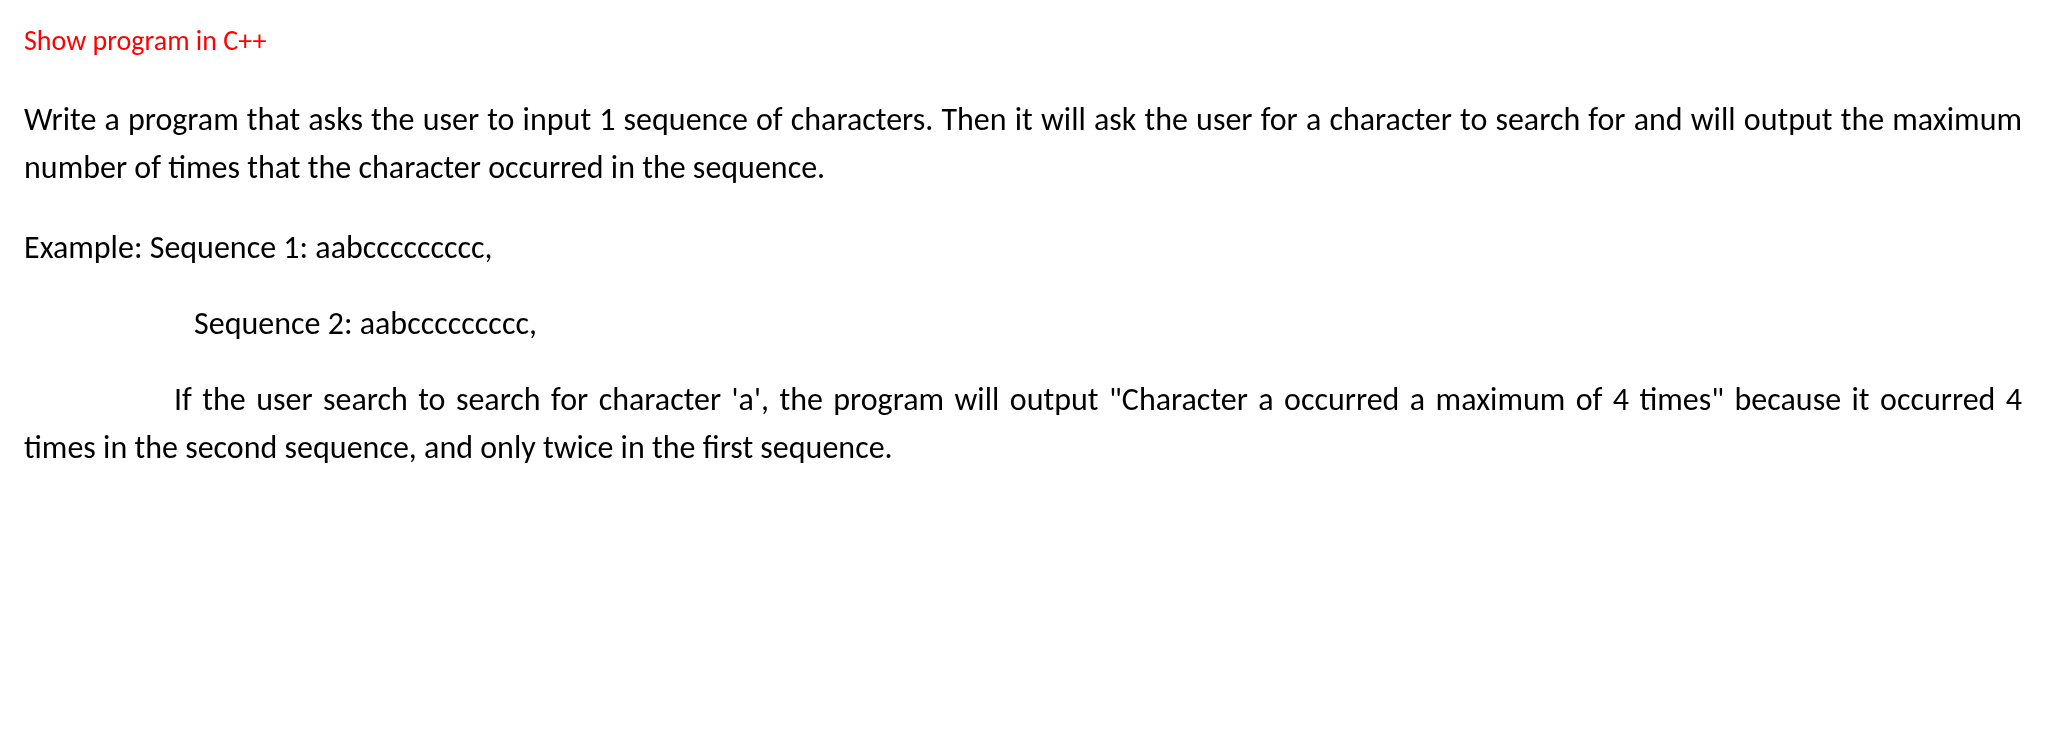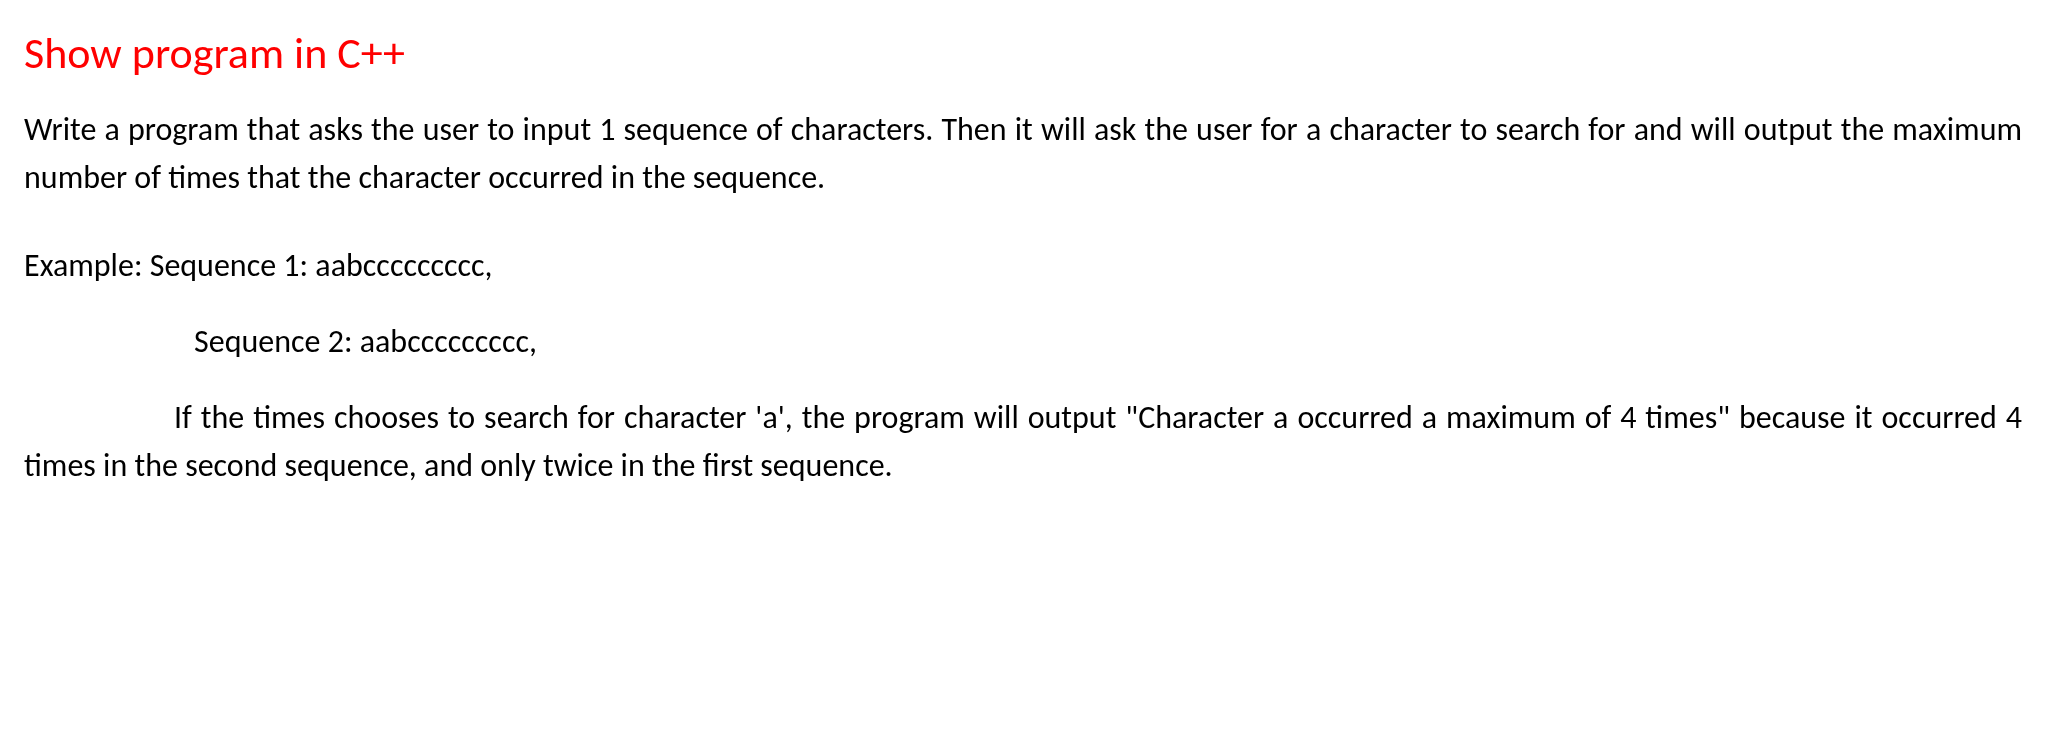--- a/index.html
+++ b/index.html
@@ -11,27 +11,27 @@
       font-family: Calibri, 'Segoe UI', Arial, sans-serif;
       background: #ffffff;
       padding: 20px 24px;
       width: 2046px;
       font-size: 32px;
       line-height: 1.5;
       color: #000000;
     }
     .title {
       color: #ff0000;
-      font-size: 44px;
-      margin-bottom: 20px;
+      font-size: 28px;
+      margin-bottom: 34px;
       font-weight: 400;
     }
     .paragraph {
       text-align: justify;
-      margin-bottom: 40px;
+      margin-bottom: 32px;
     }
     .example-line {
       margin-bottom: 28px;
     }
     .indent-1 {
       padding-left: 170px;
     }
     .indent-2 {
       padding-left: 150px;
     }
@@ -44,15 +44,15 @@
 
 <div class="title">Show program in C++</div>
 
 <div class="paragraph">Write a program that asks the user to input 1 sequence of characters. Then it will ask the user for a character to search for and will output the maximum number of times that the character occurred in the sequence.</div>
 
 <div class="example-line">Example: Sequence 1: aabccccccccc,</div>
 
 <div class="example-line indent-1">Sequence 2: aabccccccccc,</div>
 
 <div class="last-paragraph">
-  <span class="indent-2" style="display:inline-block;"></span><span>If the times chooses to search for character 'a', the program will output "Character a occurred a</span>
+  <span class="indent-2" style="display:inline-block;"></span><span>If the user search to search for character 'a', the program will output "Character a occurred a</span>
   <span>maximum of 4 times" because it occurred 4 times in the second sequence, and only twice in the first sequence.</span>
 </div>
 
 </body></html>

